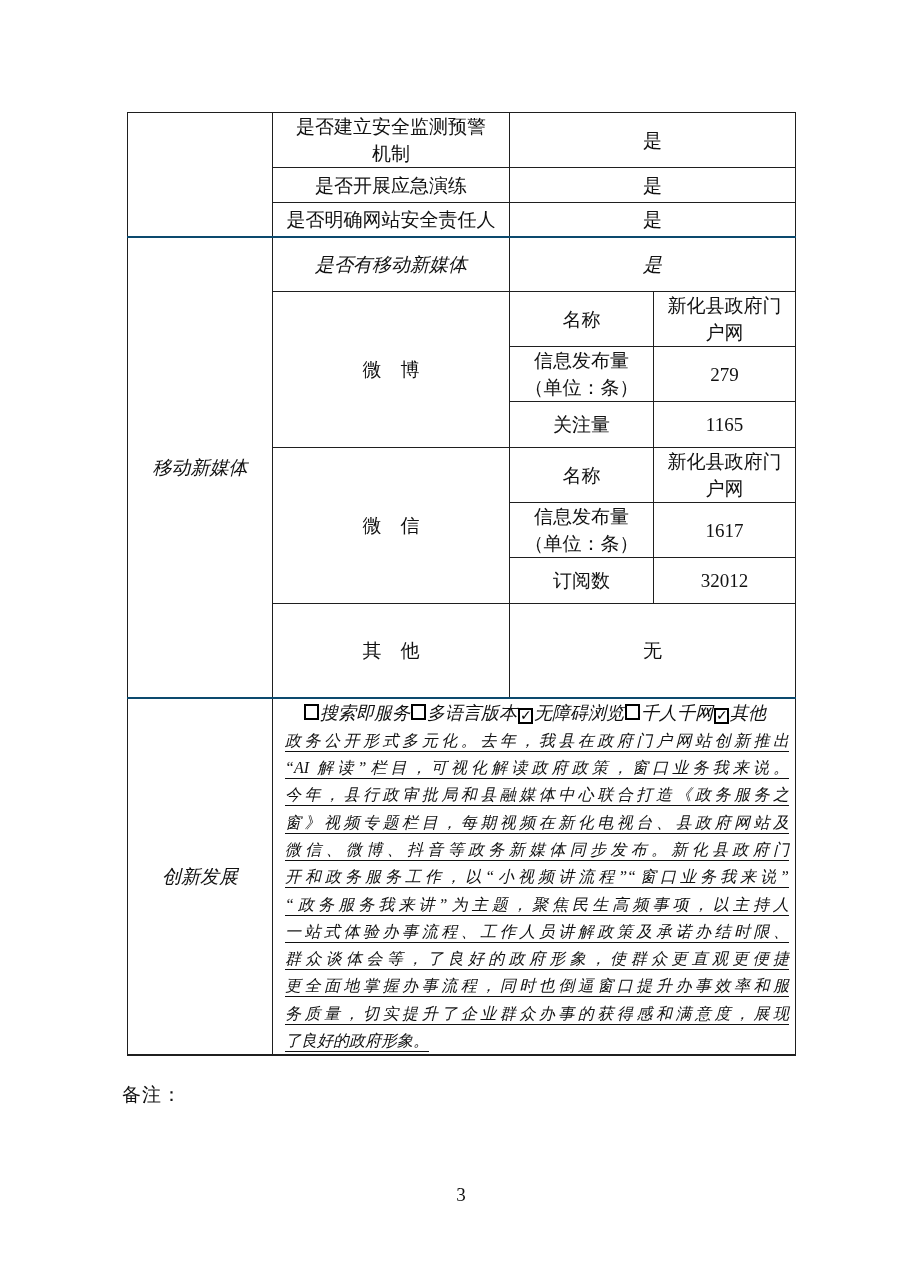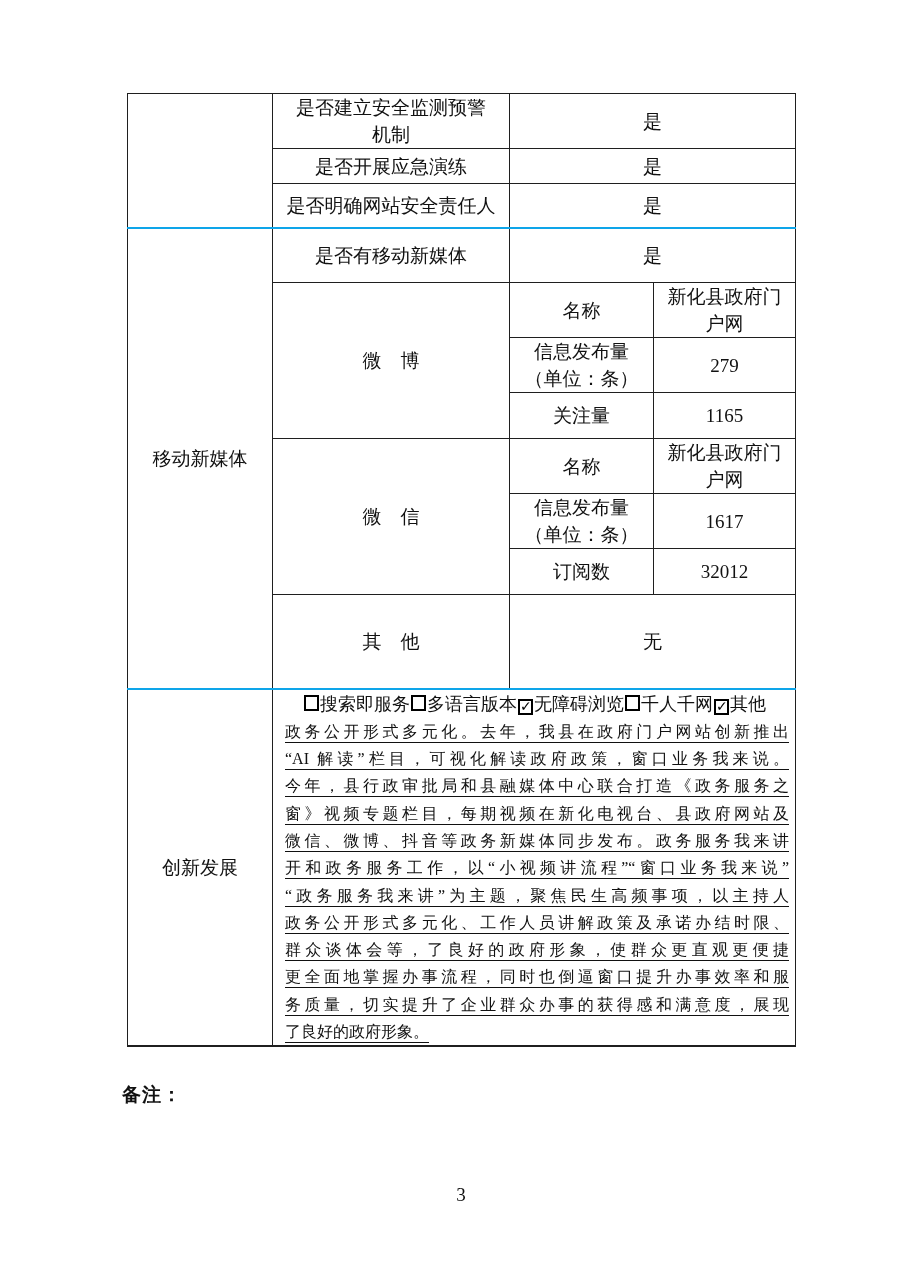--- a/index.html
+++ b/index.html
@@ -2,37 +2,37 @@
 <html><head>
 <meta charset="utf-8">
 <style>
   html,body{margin:0;padding:0;}
   body{
     width:900px;height:1272px;background:#ffffff;position:relative;
     font-family:"Liberation Serif","DejaVu Serif",serif;
     color:#111;
   }
   .report-table{
-    position:absolute;left:127px;top:93px;width:668px;
+    position:absolute;left:127px;top:112px;width:668px;
     border-collapse:collapse;table-layout:fixed;
     border:1px solid #1f1f1f;border-bottom:2px solid #1f1f1f;
   }
   .report-table td{
     border:1px solid #1f1f1f;
     text-align:center;vertical-align:middle;
     font-size:19px;line-height:27px;
     white-space:pre-line;
     padding:0 2px;
     overflow:hidden;
   }
-  tr.r1{height:55px} tr.r2{height:35px} tr.r3{height:44px}
+  tr.r1{height:55px} tr.r2{height:35px} tr.r3{height:34px}
   tr.r4{height:55px} tr.r5{height:55px} tr.r6{height:54px}
   tr.r7{height:46px} tr.r8{height:55px} tr.r9{height:54px}
   tr.r10{height:46px} tr.r11{height:94px} tr.r12{height:355px}
-  tr.section-start td{border-top:2px solid #0ea5e9;}
+  tr.section-start td{border-top:2px solid #0c4a6e;font-style:italic;}
   td.para-cell{
     vertical-align:top;text-align:left;white-space:normal;
     padding:1px 6px 0 12px;
   }
   .cb-line{
     line-height:27.3px;font-size:18px;white-space:nowrap;
     padding-left:18px;
   }
   .cb{
     display:inline-block;width:11px;height:12px;
@@ -46,21 +46,21 @@
     white-space:nowrap;
   }
   .para-line.last{text-align-last:left;}
   .para-line .u{
     text-decoration:underline;
     text-decoration-thickness:1px;
     text-underline-offset:5px;
   }
   .note-label{
     position:absolute;left:122px;top:1082px;
-    font-size:19px;font-weight:bold;letter-spacing:1px;
+    font-size:19px;font-weight:normal;letter-spacing:1px;
   }
   .page-number{
     position:absolute;left:127px;top:1184px;width:668px;
     text-align:center;font-size:19px;
   }
 </style>
 </head>
 <body>
 
 <table class="report-table">
@@ -128,24 +128,24 @@
 
   <tr class="r12 section-start">
     <td>创新发展</td>
     <td colspan="3" class="para-cell">
       <div class="cb-line"><span class="cb"></span><span>搜索即服务</span><span class="cb"></span><span>多语言版本</span><span class="cb">✓</span><span>无障碍浏览</span><span class="cb"></span><span>千人千网</span><span class="cb">✓</span><span>其他</span></div>
       <div>
             <div class="para-line"><span class="u">政务公开形式多元化。去年，我县在政府门户网站创新推出</span></div>
             <div class="para-line"><span class="u">“AI 解读”栏目，可视化解读政府政策，窗口业务我来说。</span></div>
             <div class="para-line"><span class="u">今年，县行政审批局和县融媒体中心联合打造《政务服务之</span></div>
             <div class="para-line"><span class="u">窗》视频专题栏目，每期视频在新化电视台、县政府网站及</span></div>
-            <div class="para-line"><span class="u">微信、微博、抖音等政务新媒体同步发布。政务服务我来讲</span></div>
+            <div class="para-line"><span class="u">微信、微博、抖音等政务新媒体同步发布。新化县政府门</span></div>
             <div class="para-line"><span class="u">开和政务服务工作，以“小视频讲流程”“窗口业务我来说”</span></div>
             <div class="para-line"><span class="u">“政务服务我来讲”为主题，聚焦民生高频事项，以主持人</span></div>
-            <div class="para-line"><span class="u">政务公开形式多元化、工作人员讲解政策及承诺办结时限、</span></div>
+            <div class="para-line"><span class="u">一站式体验办事流程、工作人员讲解政策及承诺办结时限、</span></div>
             <div class="para-line"><span class="u">群众谈体会等，了良好的政府形象，使群众更直观更便捷</span></div>
             <div class="para-line"><span class="u">更全面地掌握办事流程，同时也倒逼窗口提升办事效率和服</span></div>
             <div class="para-line"><span class="u">务质量，切实提升了企业群众办事的获得感和满意度，展现</span></div>
             <div class="para-line last"><span class="u">了良好的政府形象。</span></div>
           </div>
     </td>
   </tr>
 </tbody>
   </table>
 

